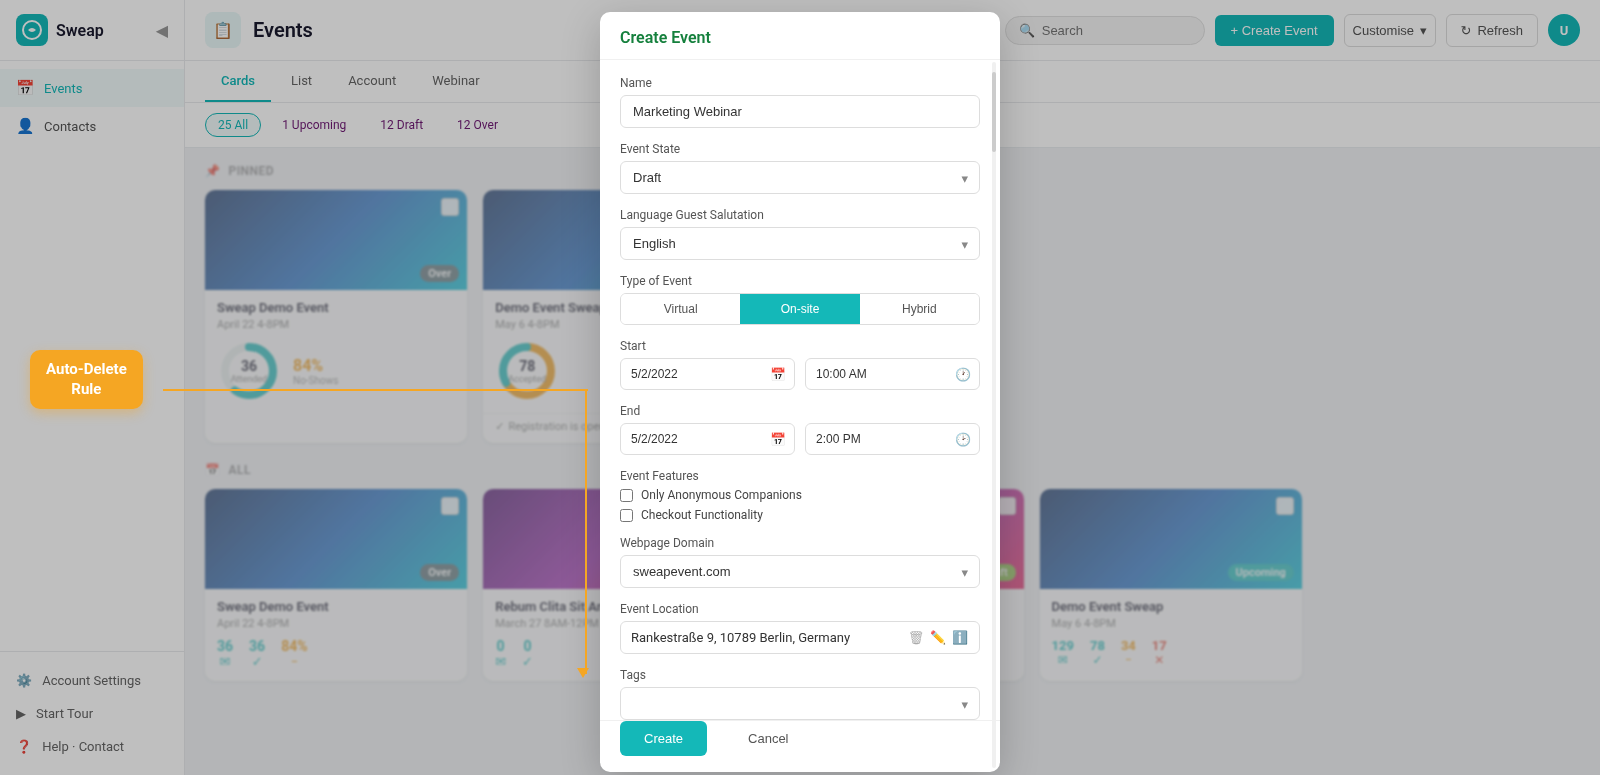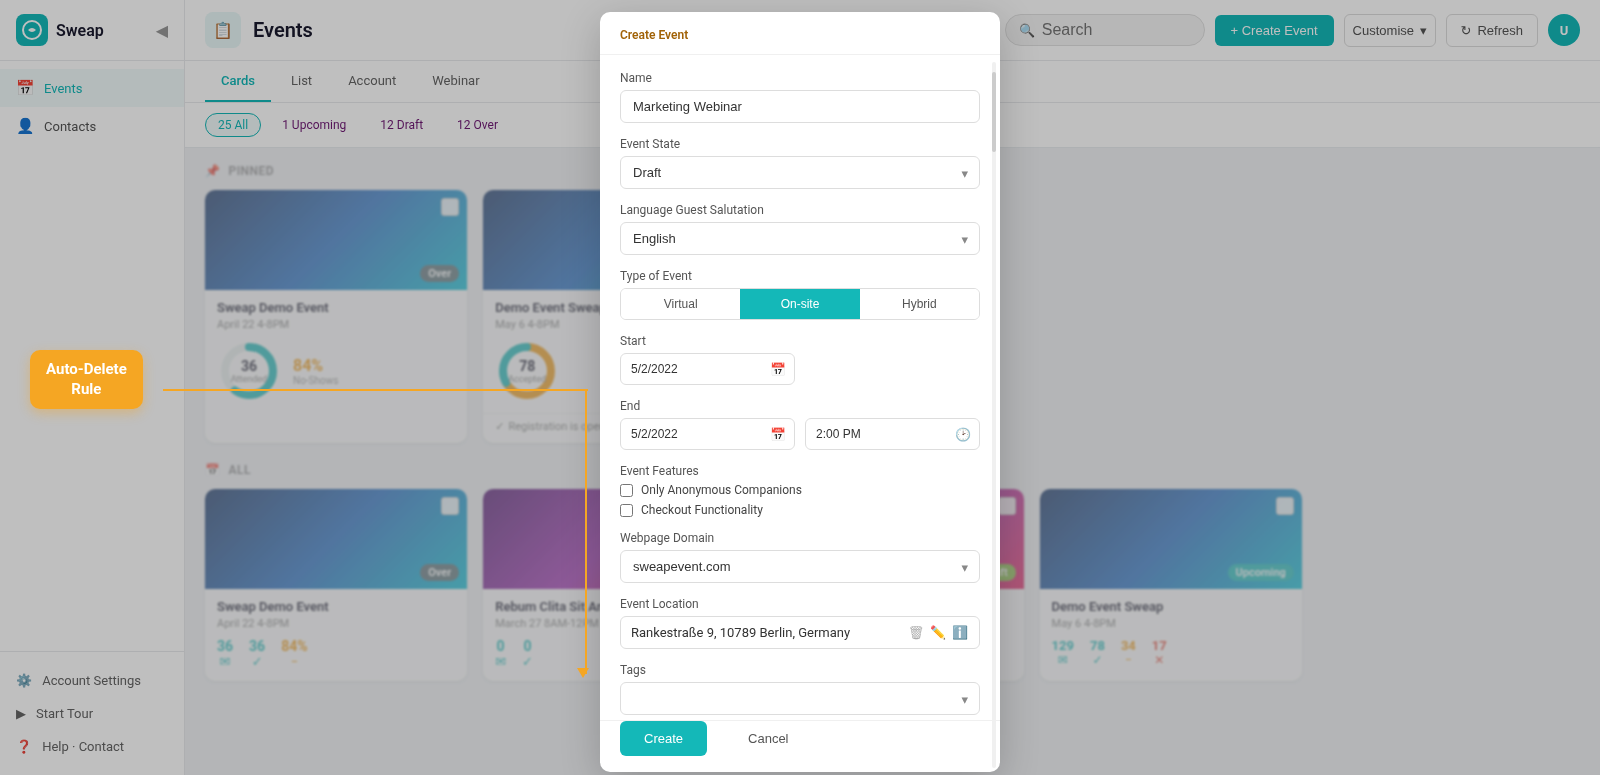--- a/index.html
+++ b/index.html
@@ -22,21 +22,21 @@
     .sidebar-bottom-item { display: flex; align-items: center; gap: 10px; padding: 9px 16px; cursor: pointer; color: #666; font-size: 13px; }
 
     
     .main-content { flex: 1; display: flex; flex-direction: column; overflow: hidden; }
     .main-header { background: #fff; border-bottom: 1px solid #e8eaed; padding: 12px 20px; display: flex; align-items: center; justify-content: space-between; }
     .main-header-left { display: flex; align-items: center; gap: 12px; }
     .main-title-icon { width: 36px; height: 36px; background: #e8f7f7; border-radius: 8px; display: flex; align-items: center; justify-content: center; color: #14b8b8; font-size: 16px; }
     .main-title { font-size: 20px; font-weight: 600; color: #1a1a2e; }
     .main-header-right { display: flex; align-items: center; gap: 10px; }
     .search-box { display: flex; align-items: center; background: #f5f5f5; border: 1px solid #e0e0e0; border-radius: 20px; padding: 6px 14px; gap: 6px; width: 200px; }
-    .search-box input { background: transparent; border: none; outline: none; font-size: 16px; color: #7f1d1d; width: 100%; }
+    .search-box input { background: transparent; border: none; outline: none; font-size: 13px; color: #7f1d1d; width: 100%; }
     .avatar { width: 32px; height: 32px; background: #14b8b8; border-radius: 50%; display: flex; align-items: center; justify-content: center; color: white; font-weight: bold; font-size: 13px; }
     .btn-create { background: #14b8b8; color: white; border: none; border-radius: 6px; padding: 8px 16px; font-size: 13px; cursor: pointer; display: flex; align-items: center; gap: 6px; font-weight: 500; }
     .btn-customise { background: white; color: #555; border: 1px solid #ddd; border-radius: 6px; padding: 8px 8px; font-size: 13px; cursor: pointer; display: flex; align-items: center; gap: 6px; }
     .btn-refresh { background: white; color: #555; border: 1px solid #ddd; border-radius: 6px; padding: 8px 14px; font-size: 13px; cursor: pointer; display: flex; align-items: center; gap: 6px; }
 
     
     .tabs-bar { background: #fff; padding: 0 20px; border-bottom: 1px solid #e8eaed; display: flex; align-items: center; gap: 4px; }
     .tab { padding: 12px 16px; cursor: pointer; color: #666; font-size: 13px; border-bottom: 2px solid transparent; }
     .tab.active { color: #14b8b8; border-bottom-color: #14b8b8; font-weight: 500; }
     .filter-pills { display: flex; align-items: center; gap: 8px; padding: 10px 20px; background: #fff; border-bottom: 1px solid #e8eaed; }
@@ -65,21 +65,21 @@
     .donut-sub { font-size: 9px; color: #888; }
     .card-footer { padding: 6px 12px 10px; border-top: 1px solid #f0f0f0; }
     .reg-open { color: #888; font-size: 11px; display: flex; align-items: center; gap: 4px; }
     .card-checkbox { position: absolute; top: 8px; right: 8px; width: 18px; height: 18px; background: rgba(255,255,255,0.9); border: 1px solid #ccc; border-radius: 3px; cursor: pointer; }
     .auto-delete-tooltip { position: absolute; left: 30px; top: 350px; background: #f5a623; color: white; padding: 10px 16px; border-radius: 10px; font-size: 15px; font-weight: 700; z-index: 300; max-width: 130px; text-align: center; line-height: 1.3; box-shadow: 0 4px 12px rgba(245,166,35,0.4); }
 
     
     .modal-backdrop { position: absolute; top: 0; left: 0; right: 0; bottom: 0; background: rgba(0,0,0,0.25); z-index: 150; }
     .modal { position: absolute; top: 12px; left: 50%; transform: translateX(-50%); width: 400px; background: white; border-radius: 10px; box-shadow: 0 10px 40px rgba(0,0,0,0.2); z-index: 200; max-height: 760px; overflow: hidden; display: flex; flex-direction: column; }
     .modal-header { padding: 16px 20px 12px; border-bottom: 1px solid #f0f0f0; display: flex; align-items: center; justify-content: space-between; }
-    .modal-title { font-size: 12px; font-weight: 600; color: #a16207; }
+    .modal-title { font-size: 16px; font-weight: 600; color: #15803d; }
     .modal-body { padding: 16px 20px; overflow-y: auto; flex: 1; }
     .form-group { margin-bottom: 14px; }
     .form-label { font-size: 12px; color: #555; margin-bottom: 5px; display: block; }
     .form-input { width: 100%; padding: 8px 12px; border: 1px solid #ddd; border-radius: 6px; font-size: 13px; color: #333; outline: none; background: white; }
     .form-select { width: 100%; padding: 8px 12px; border: 1px solid #ddd; border-radius: 6px; font-size: 13px; color: #333; outline: none; background: white; appearance: none; cursor: pointer; }
     .select-wrapper { position: relative; }
     .select-wrapper::after { content: '▾'; position: absolute; right: 12px; top: 50%; transform: translateY(-50%); color: #888; pointer-events: none; }
     .toggle-group { display: flex; border: 1px solid #ddd; border-radius: 6px; overflow: hidden; }
     .toggle-btn { flex: 1; padding: 8px; text-align: center; font-size: 12px; cursor: pointer; border: none; background: white; color: #555; }
     .toggle-btn.active { background: #14b8b8; color: white; }
@@ -387,20 +387,24 @@
         </div>
       </div>
 
       <div class="form-group">
         <label class="form-label">Start</label>
         <div class="date-time-row">
           <div class="date-input-wrap">
             <input type="text" value="5/2/2022" style="width: 100%; padding: 8px 30px 8px 10px; border: 1px solid rgb(221, 221, 221); border-radius: 6px; font-size: 12px; outline: none;">
             <span class="date-icon">📅</span>
           </div>
+          <div class="date-input-wrap">
+            <input type="text" value="10:00 AM" style="width: 100%; padding: 8px 30px 8px 10px; border: 1px solid rgb(221, 221, 221); border-radius: 6px; font-size: 12px; outline: none;">
+            <span class="date-icon">🕐</span>
+          </div>
         </div>
       </div>
 
       <div class="form-group">
         <label class="form-label">End</label>
         <div class="date-time-row">
           <div class="date-input-wrap">
             <input type="text" value="5/2/2022" style="width: 100%; padding: 8px 30px 8px 10px; border: 1px solid rgb(221, 221, 221); border-radius: 6px; font-size: 12px; outline: none;">
             <span class="date-icon">📅</span>
           </div>

